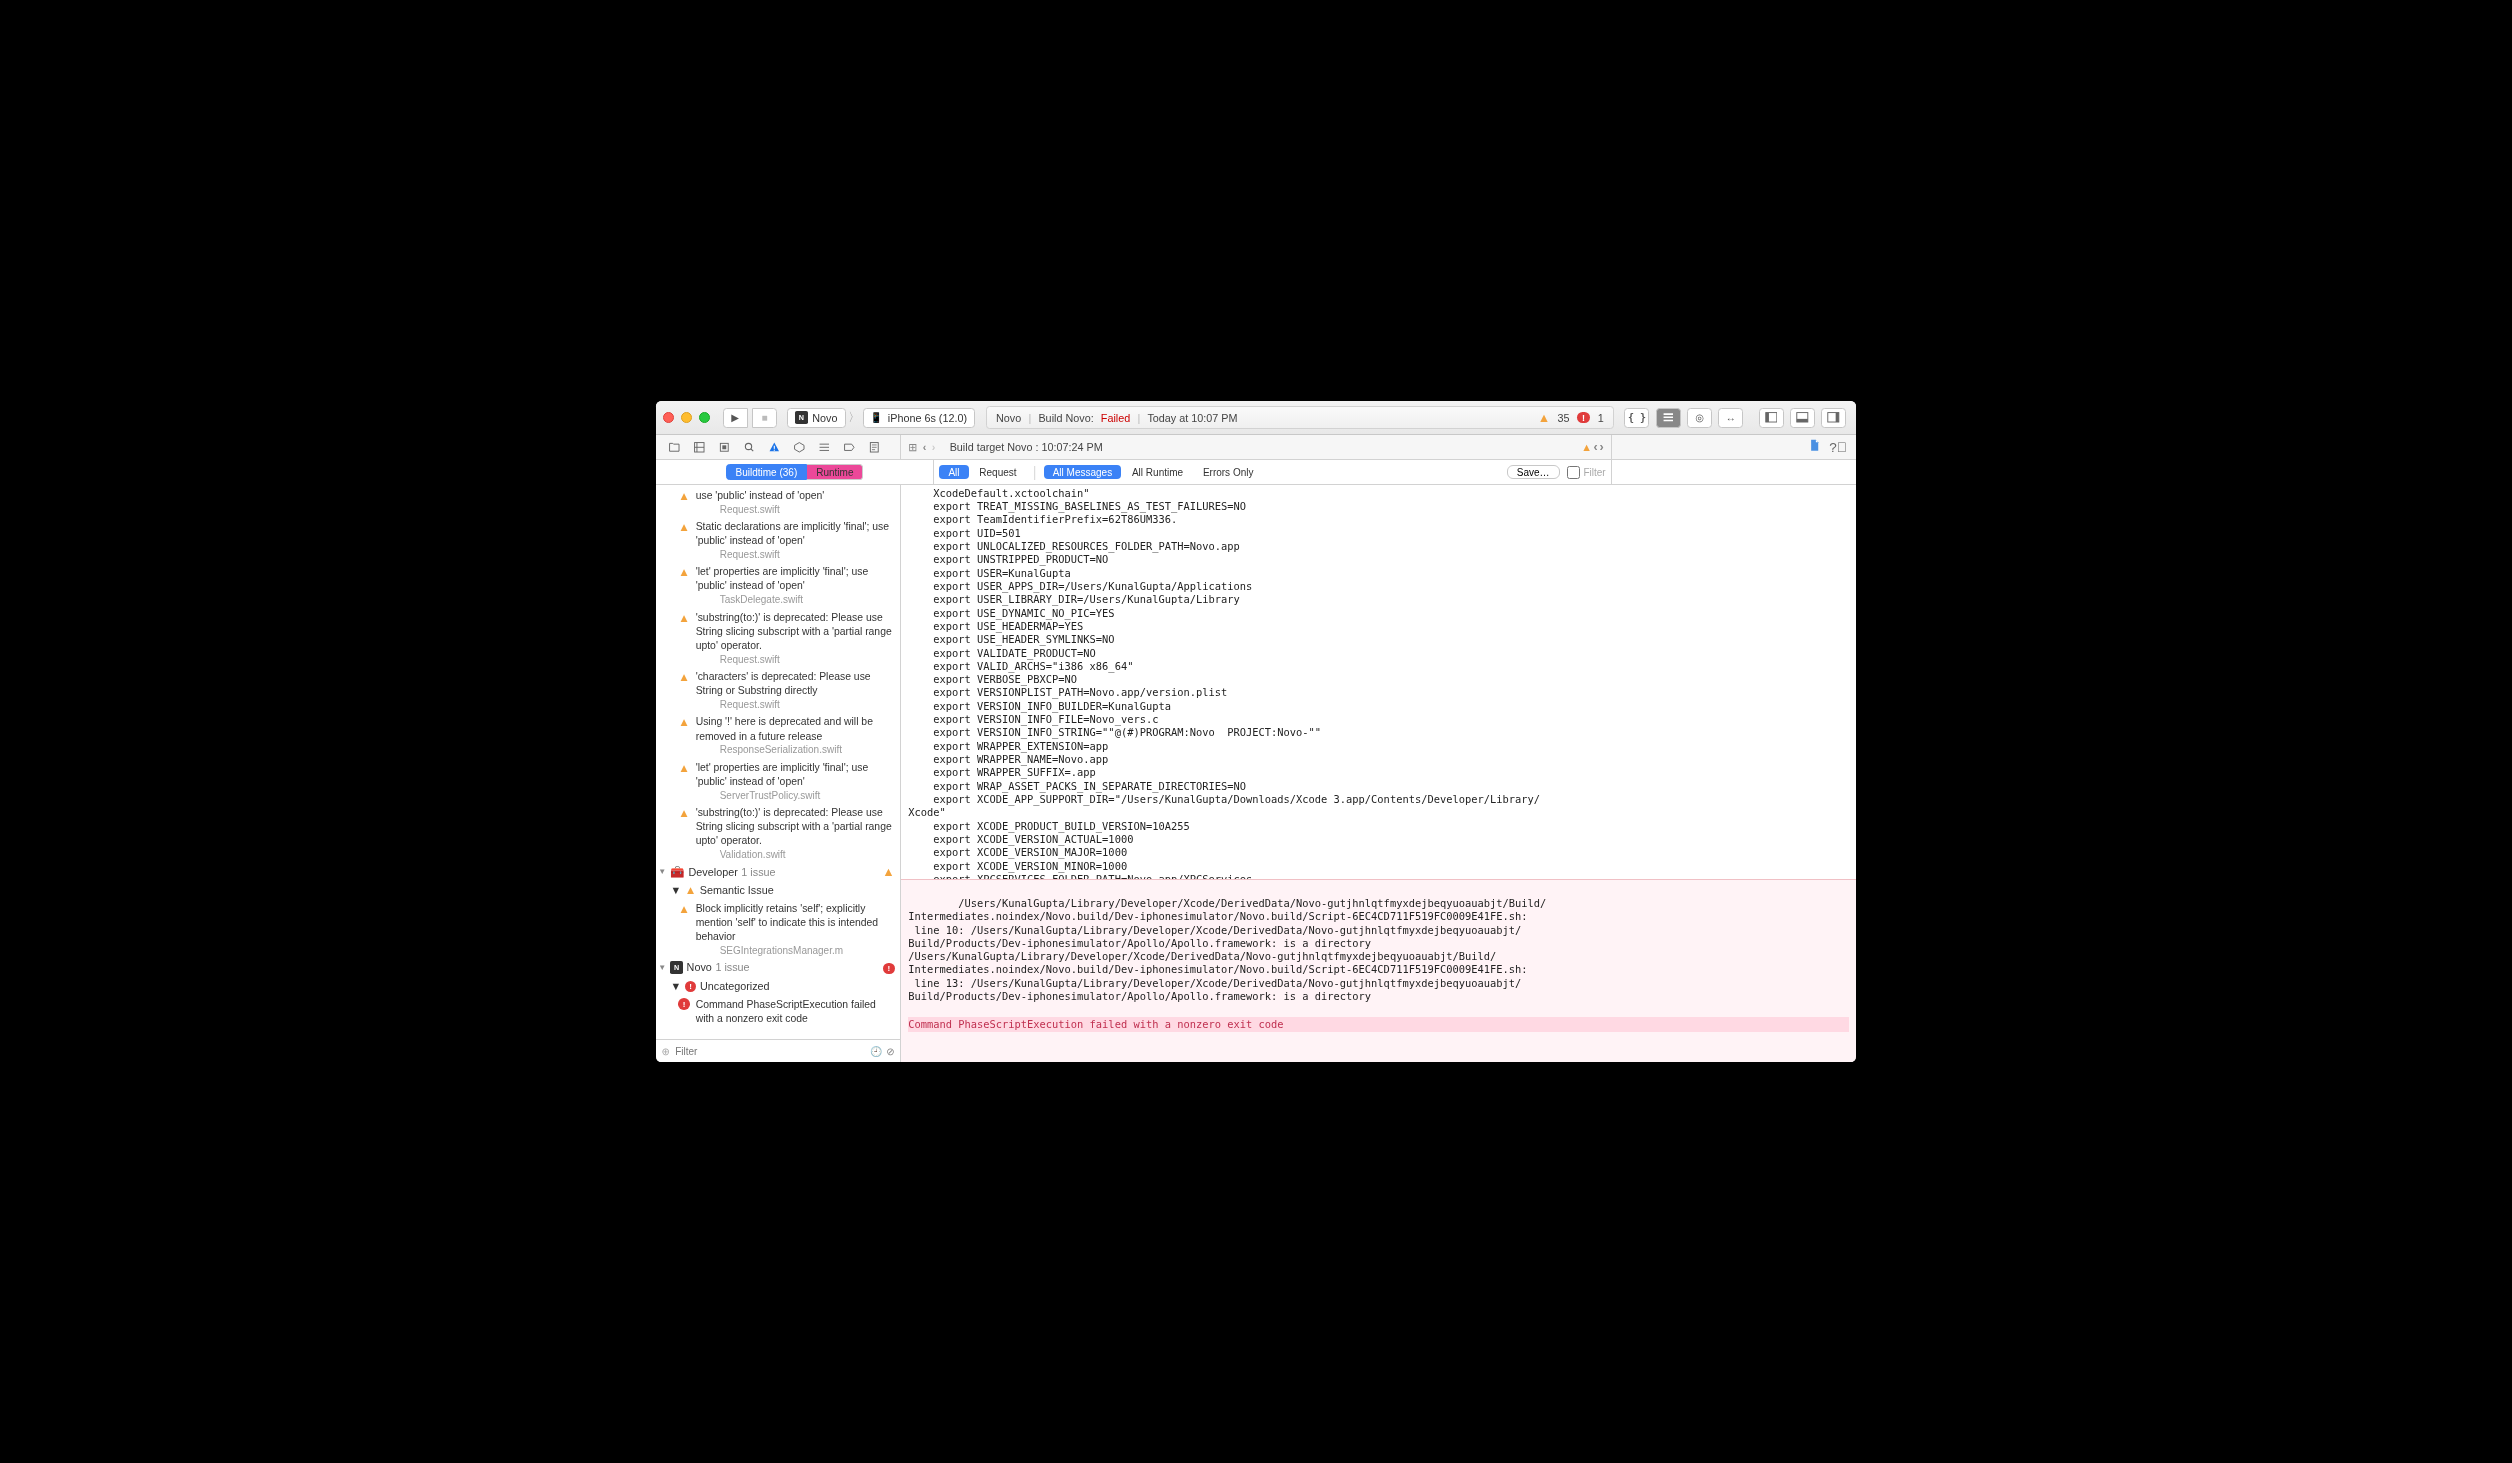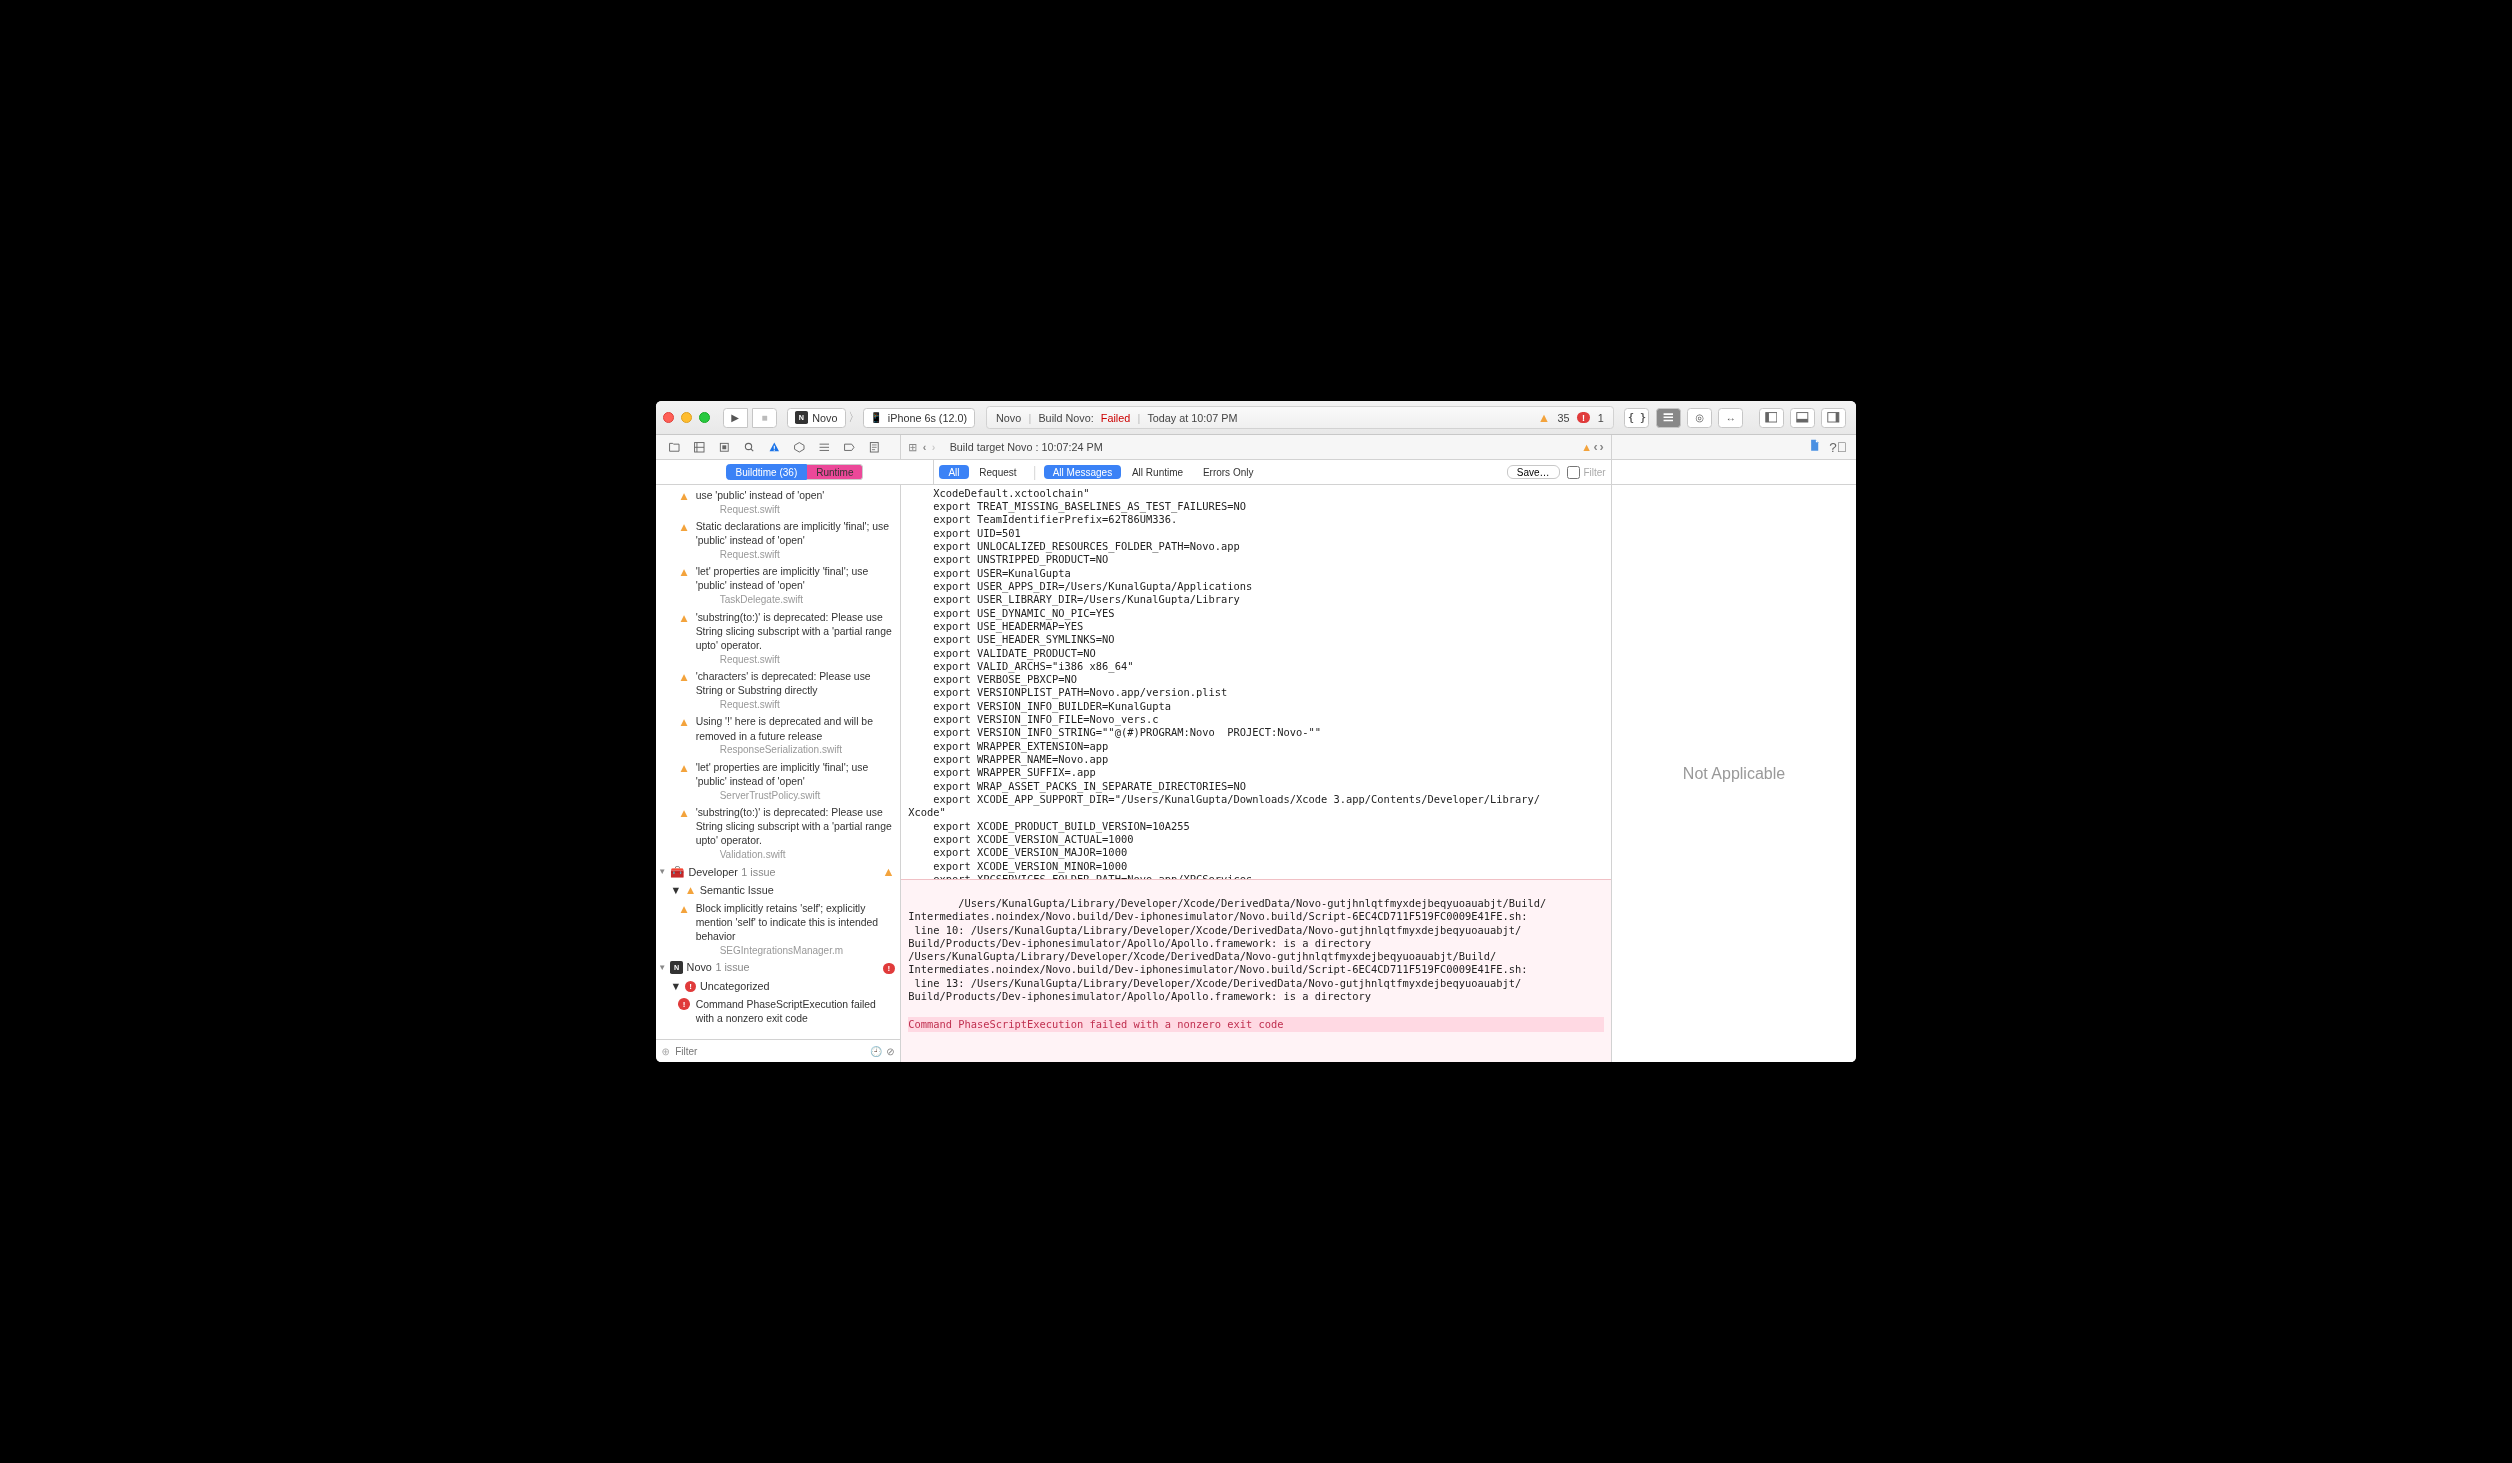--- a/index.html
+++ b/index.html
@@ -414,18 +414,15 @@
  line 10: /Users/KunalGupta/Library/Developer/Xcode/DerivedData/Novo-gutjhnlqtfmyxdejbeqyuoauabjt/
 Build/Products/Dev-iphonesimulator/Apollo/Apollo.framework: is a directory
 /Users/KunalGupta/Library/Developer/Xcode/DerivedData/Novo-gutjhnlqtfmyxdejbeqyuoauabjt/Build/
 Intermediates.noindex/Novo.build/Dev-iphonesimulator/Novo.build/Script-6EC4CD711F519FC0009E41FE.sh:
  line 13: /Users/KunalGupta/Library/Developer/Xcode/DerivedData/Novo-gutjhnlqtfmyxdejbeqyuoauabjt/
 Build/Products/Dev-iphonesimulator/Apollo/Apollo.framework: is a directory</span>
         <span class="final">Command PhaseScriptExecution failed with a nonzero exit code</span>
       </div>
     </div>
 
-    <div class="rightpanel">
-      <span>Not Applicable</span>
-    </div>
   </div>
 </div>
 
 
 </body></html>

